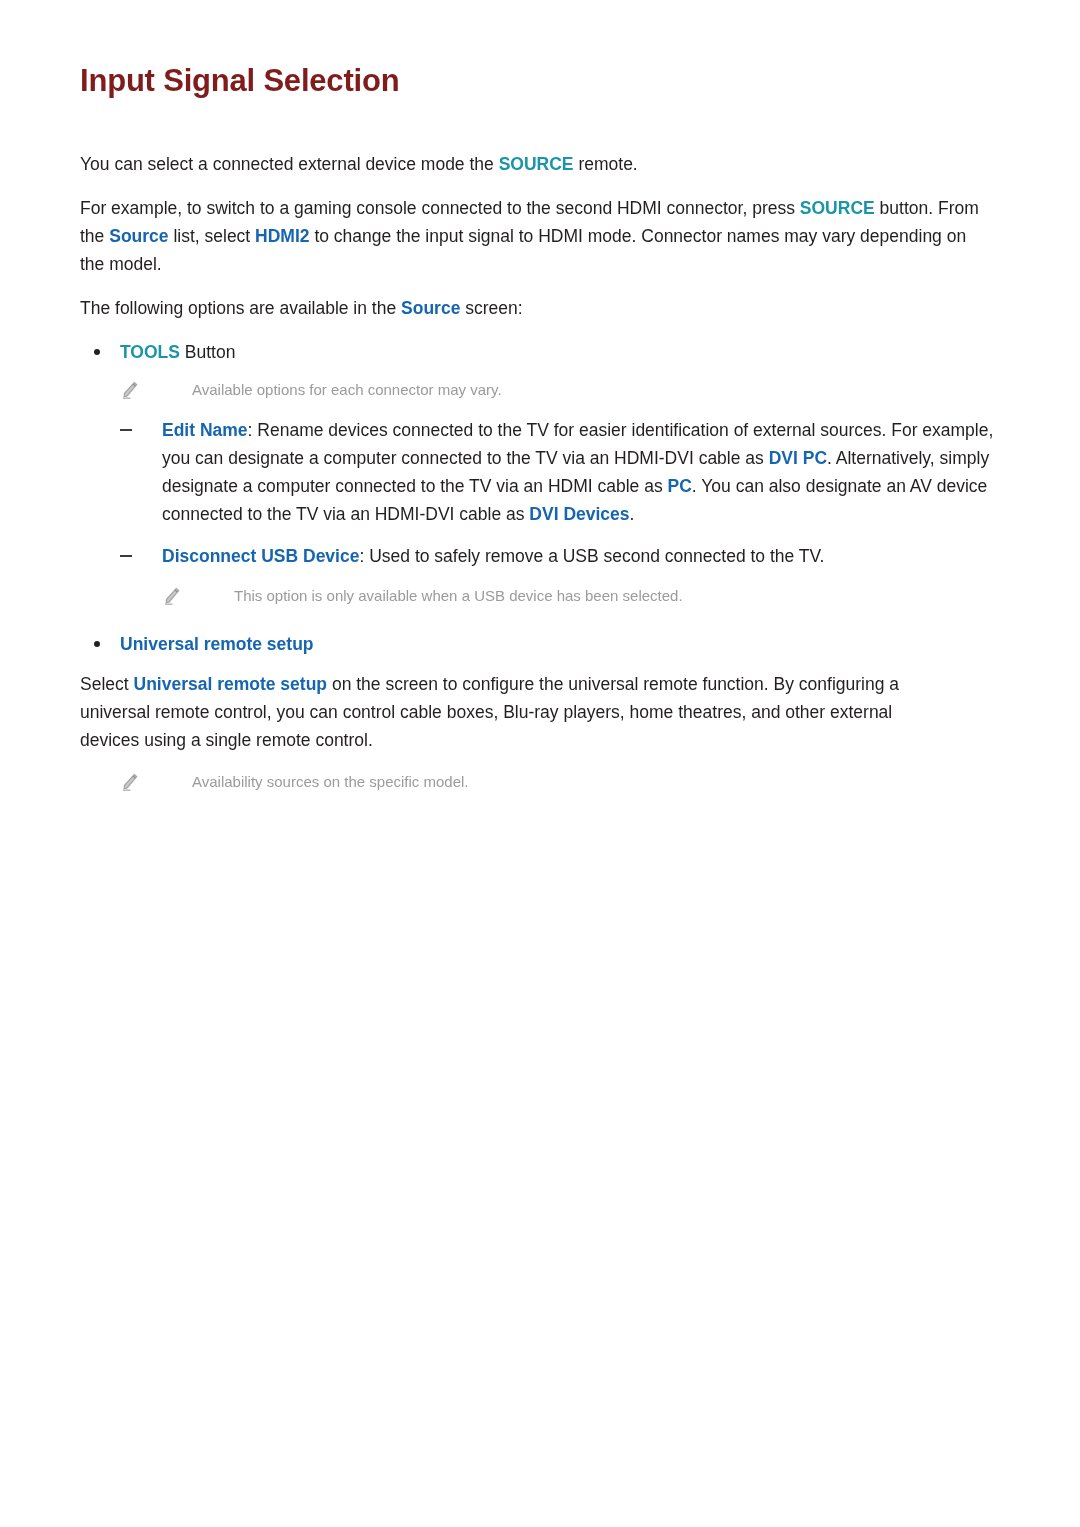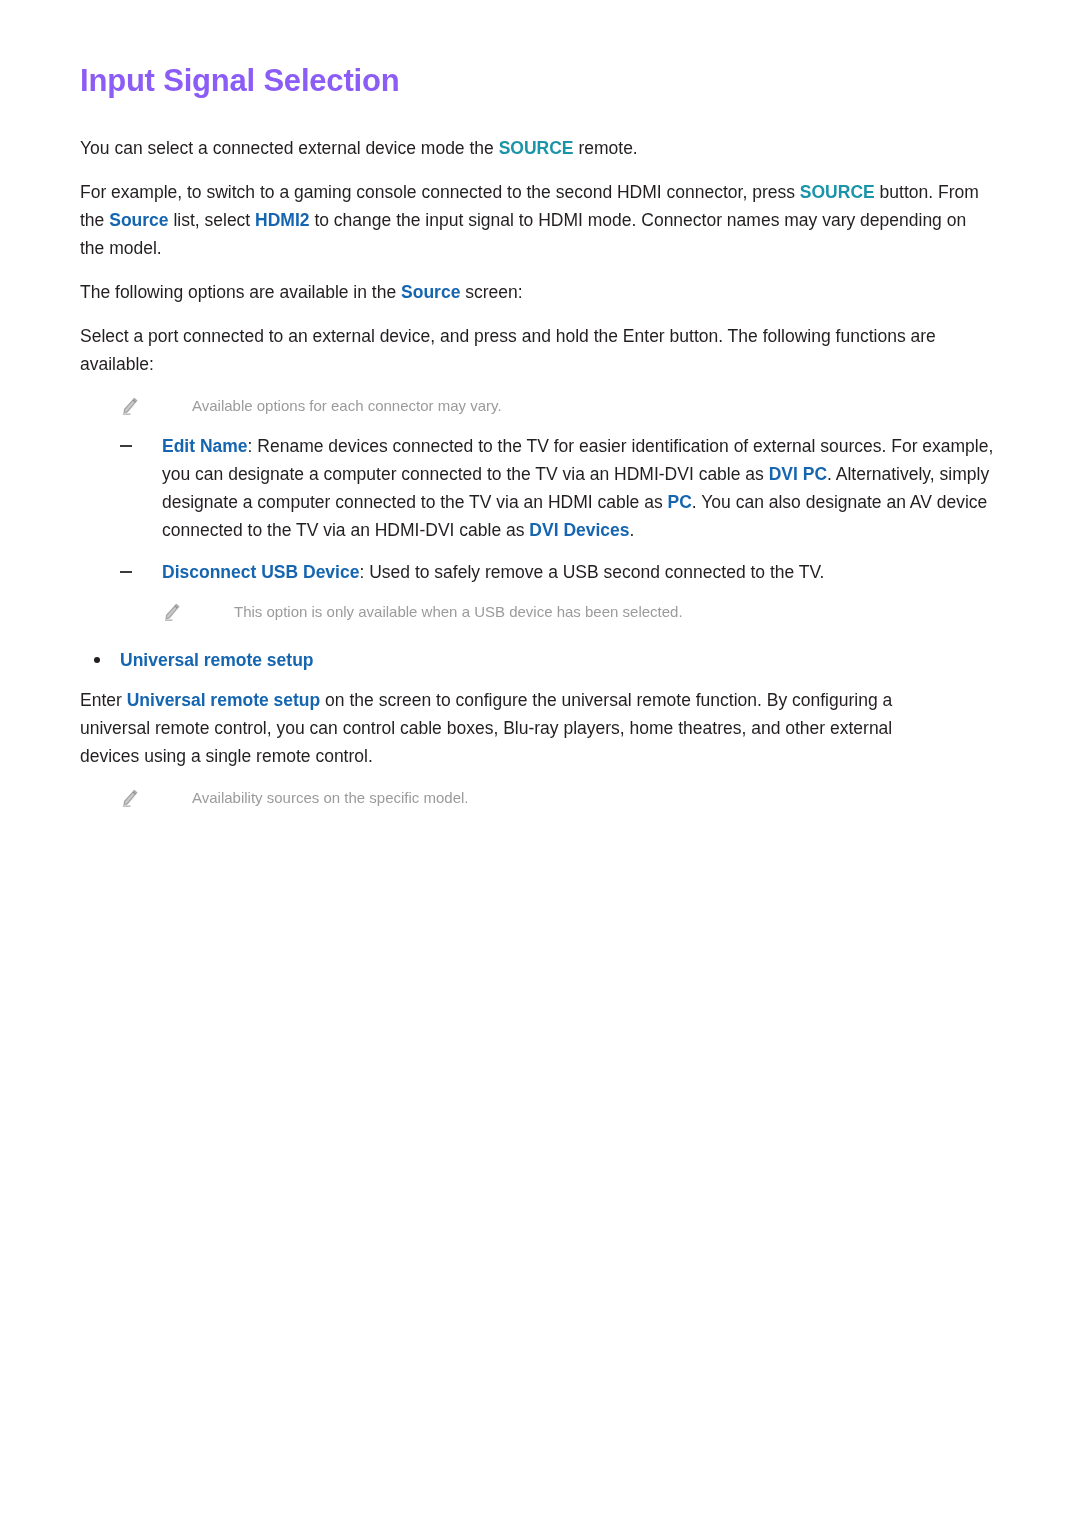--- a/index.html
+++ b/index.html
@@ -26,22 +26,22 @@
     position: absolute;
     left: 80px;
     top: 62px;
     width: 915px;
   }
 
   h1.page-title {
     font-size: 31px;
     line-height: 38px;
     font-weight: bold;
-    color: #8b5cf6;
-    margin: 0 0 34px 0;
+    color: #7f1d1d;
+    margin: 0 0 50px 0;
     letter-spacing: -0.2px;
   }
 
   p.body-text {
     font-size: 17.5px;
     line-height: 28px;
     margin: 0 0 16px 0;
     color: #231f20;
   }
 
@@ -136,22 +136,25 @@
   <div class="content">
 
     <h1 class="page-title">Input Signal Selection</h1>
 
     <p class="body-text"><span>You can select a connected external device mode the </span><span class="tok-teal">SOURCE</span><span> remote.</span></p>
 
     <p class="body-text"><span>For example, to switch to a gaming console connected to the second HDMI connector, press </span><span class="tok-teal">SOURCE</span><span> button. From the </span><span class="tok-blue">Source</span><span> list, select </span><span class="tok-blue">HDMI2</span><span> to change the input signal to HDMI mode. Connector names may vary depending on the model.</span></p>
 
     <p class="body-text"><span>The following options are available in the </span><span class="tok-blue">Source</span><span> screen:</span></p>
 
-
-    <p class="body-text indent-1">Select a port connected to an external device, and press and hold the Enter button. The following functions are available:</p>
+    <div class="bullet-row">
+      <span class="dot"></span>
+      <span class="bullet-label"><span class="tok-teal">TOOLS</span><span> Button</span></span>
+    </div>
+
 
     <div class="note-row note-indent-1">
       <span class="pencil">
         <svg width="22" height="20" viewBox="0 0 22 20" xmlns="http://www.w3.org/2000/svg">
           <g fill="none" stroke="#a6a6a6" stroke-width="1.3">
             <path d="M14.2 2.6 L16.6 4.6 L7.2 16.0 L4.2 16.6 L4.6 13.4 Z" fill="#c9c9c9"></path>
             <path d="M13.0 4.1 L15.4 6.1" stroke="#8f8f8f"></path>
           </g>
           <rect x="3" y="17.4" width="7.5" height="1.6" fill="#bdbdbd"></rect>
         </svg>
@@ -180,21 +183,21 @@
         </svg>
       </span>
       <span class="note-text">This option is only available when a USB device has been selected.</span>
     </div>
 
     <div class="bullet-row" style="margin-top:22px;">
       <span class="dot"></span>
       <span class="bullet-label tok-blue">Universal remote setup</span>
     </div>
 
-    <p class="body-text indent-1"><span>Enter </span><span class="tok-blue">Universal remote setup</span><span> on the screen to configure the universal remote function. By configuring a universal remote control, you can control cable boxes, Blu-ray players, home theatres, and other external devices using a single remote control.</span></p>
+    <p class="body-text indent-1"><span>Select </span><span class="tok-blue">Universal remote setup</span><span> on the screen to configure the universal remote function. By configuring a universal remote control, you can control cable boxes, Blu-ray players, home theatres, and other external devices using a single remote control.</span></p>
 
     <div class="note-row note-indent-3">
       <span class="pencil">
         <svg width="22" height="20" viewBox="0 0 22 20" xmlns="http://www.w3.org/2000/svg">
           <g fill="none" stroke="#a6a6a6" stroke-width="1.3">
             <path d="M14.2 2.6 L16.6 4.6 L7.2 16.0 L4.2 16.6 L4.6 13.4 Z" fill="#c9c9c9"></path>
             <path d="M13.0 4.1 L15.4 6.1" stroke="#8f8f8f"></path>
           </g>
           <rect x="3" y="17.4" width="7.5" height="1.6" fill="#bdbdbd"></rect>
         </svg>

